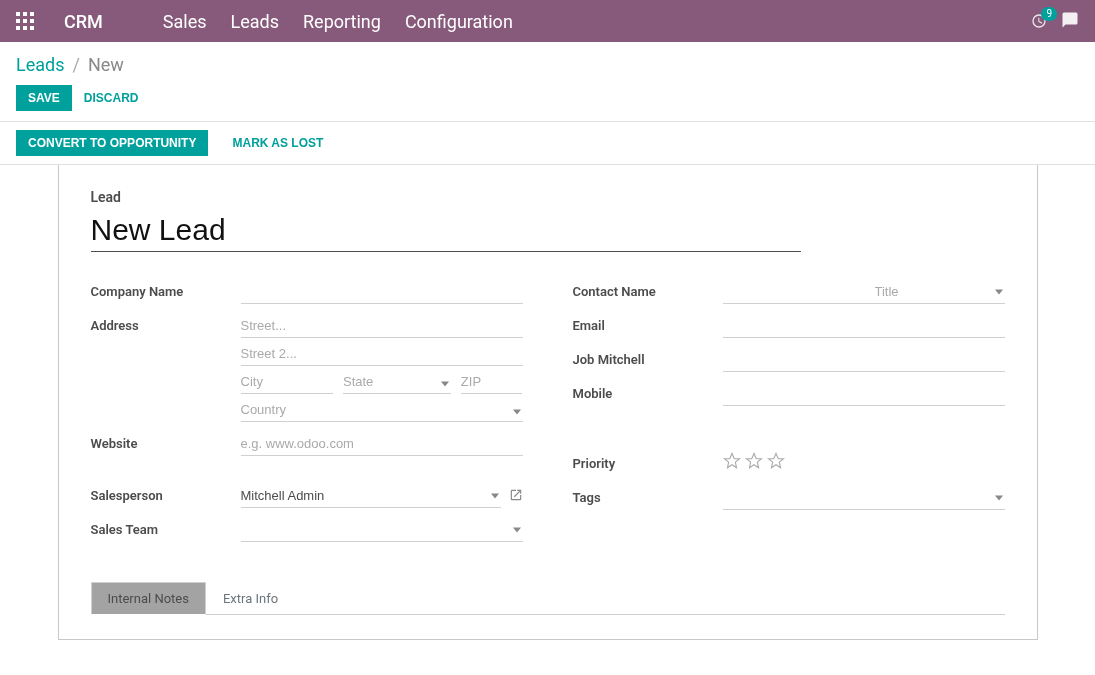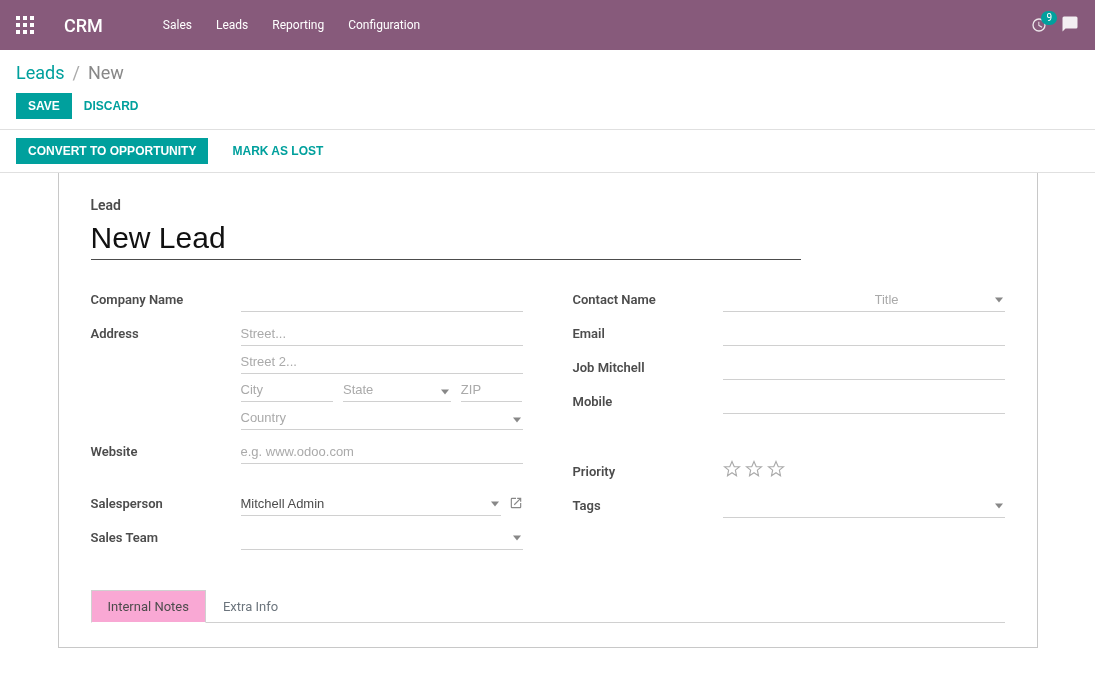--- a/index.html
+++ b/index.html
@@ -1,31 +1,31 @@
 <!DOCTYPE html>
 <html><head>
 <meta charset="utf-8">
 <style>
 * { box-sizing: border-box; margin: 0; padding: 0; }
 body { font-family: -apple-system, BlinkMacSystemFont, "Segoe UI", Roboto, "Helvetica Neue", Arial, sans-serif; font-size: 13px; color: #4c4c4c; background: #fff; }
 
 
 .navbar {
   background: #875A7B;
-  height: 50px;
+  height: 42px;
   display: flex;
   align-items: center;
   padding: 0 16px;
   color: #fff;
 }
 .navbar .apps-icon { display: flex; align-items: center; margin-right: 30px; cursor: pointer; }
 .navbar .apps-icon svg { width: 18px; height: 18px; fill: #fff; }
 .navbar .brand { font-size: 18px; font-weight: 500; margin-right: 60px; }
 .navbar .nav-items { display: flex; gap: 24px; flex: 1; }
-.navbar .nav-item { color: #fff; cursor: pointer; font-size: 12px; }
+.navbar .nav-item { color: #fff; cursor: pointer; font-size: 18px; }
 .navbar .nav-right { display: flex; align-items: center; gap: 14px; }
 .navbar .clock-badge { position: relative; display:flex; align-items:center; cursor:pointer; }
 .navbar .clock-badge svg { width: 16px; height: 16px; fill: rgba(255,255,255,0.85); }
 .navbar .badge-count {
   position: absolute; top: -6px; right: -10px;
   background: #00A09D; color: #fff; font-size: 10px;
   border-radius: 10px; padding: 0 5px; line-height: 14px; min-width: 14px; text-align:center;
 }
 .navbar .chat-icon svg { width: 18px; height: 18px; fill: rgba(255,255,255,0.9); }
 
@@ -100,21 +100,21 @@
 .stars svg { width:18px; height:18px; fill:none; stroke:#aaa; stroke-width:1.5; cursor:pointer; }
 
 
 .tabs { display:flex; border-bottom: 1px solid #d0d0d0; margin-top: 30px; }
 .tab {
   padding: 8px 16px; font-size: 13px; color: #6c757d; cursor: pointer;
   border: 1px solid transparent; border-bottom: none;
   margin-bottom: -1px;
 }
 .tab.active {
-  color: #4c4c4c; border-color: #d0d0d0; border-bottom: 1px solid #fff; background: #f9a8d4;
+  color: #4c4c4c; border-color: #d0d0d0; border-bottom: 1px solid #fff; background: #a3a3a3;
 }
 </style>
 </head>
 <body>
 
 <div class="navbar">
   <span class="apps-icon">
     <svg viewBox="0 0 18 18">
         <rect x="0" y="0" width="4" height="4"></rect>
         <rect x="7" y="0" width="4" height="4"></rect>

